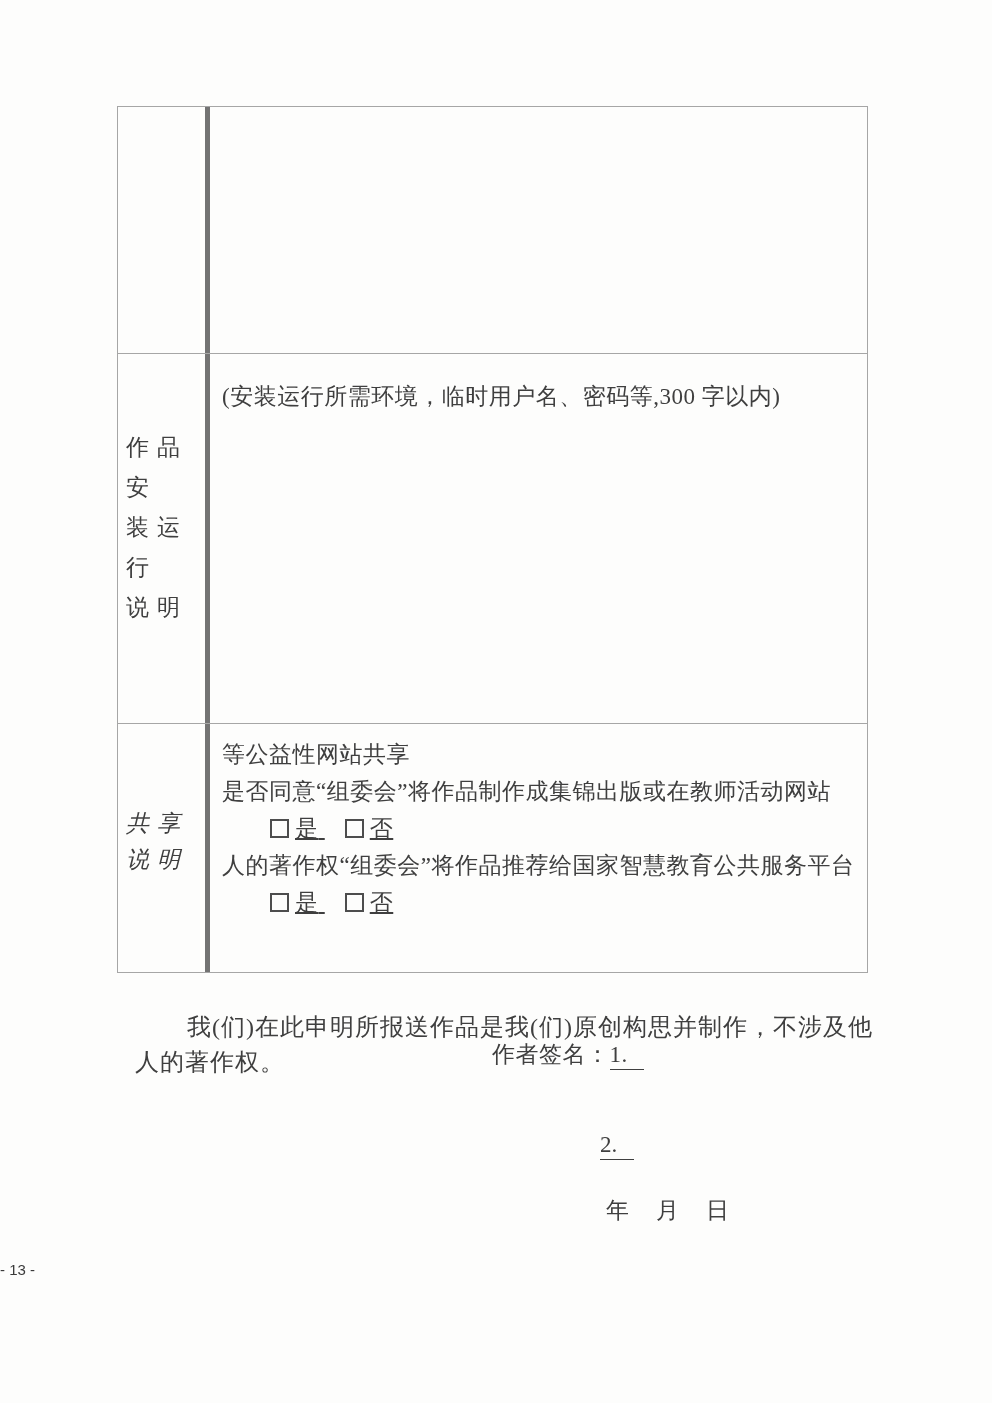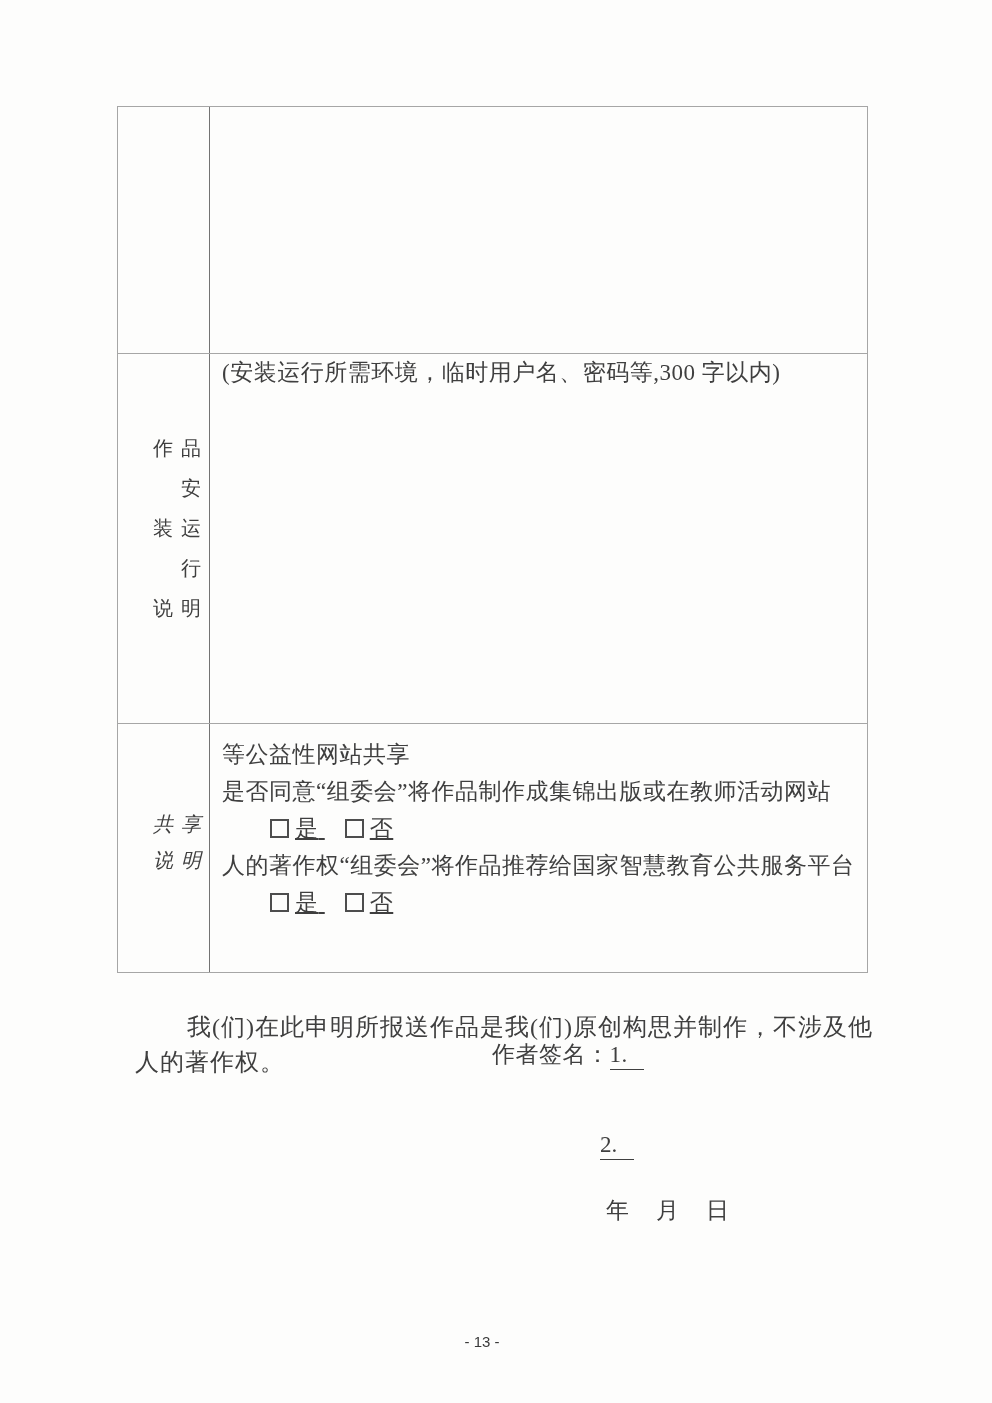--- a/index.html
+++ b/index.html
@@ -24,38 +24,38 @@
     box-sizing: border-box;
   }
   .trow { display: flex; box-sizing: border-box; }
   .trow.bordered { border-bottom: 1px solid #a6a6a6; }
   .row1 { height: 247px; }
   .row2 { height: 370px; }
   .row3 { height: 248px; }
   .label-cell {
     width: 92px;
     flex: 0 0 92px;
-    border-right: 1px solid #737373;
+    border-right: 5px solid #737373;
     box-sizing: border-box;
-    text-align: right;
-    font-size: 20px;
+    text-align: left;
+    font-size: 23px;
     line-height: 40px;
     letter-spacing: 8px;
     padding-left: 8px; 
   }
   .content-cell {
     flex: 1 1 auto;
     box-sizing: border-box;
     padding: 0 12px;
     font-size: 23px;
     letter-spacing: 0.5px;
   }
   .install-label { padding-top: 74px; }
   .share-label { padding-top: 82px; line-height: 36px; font-style: italic; }
-  .install-content .hint { margin-top: 4px; line-height: 30px; }
+  .install-content .hint { margin-top: 28px; line-height: 30px; }
   .share-content { padding-top: 12px; }
   .share-content .qline { line-height: 37px; white-space: nowrap; }
   .optline { line-height: 37px; padding-left: 48px; text-decoration: underline; }
   .cb {
     display: inline-block;
     width: 19px;
     height: 19px;
     border: 2px solid #4d4d4d;
     box-sizing: border-box;
     vertical-align: -2px;
@@ -104,22 +104,21 @@
     font-size: 23px;
     display: flex;
     gap: 27px;
   }
 
   
   .page-number {
     position: absolute;
     left: 0;
     right: 28px;
-    top: 1333px;
-    text-align: center;
+    top: 1261px;
     font-family: "Liberation Sans", "DejaVu Sans", sans-serif;
     font-size: 15px;
     color: #3a3a3a;
   }
 </style>
 </head>
 <body>
 
 <div class="page">
 

